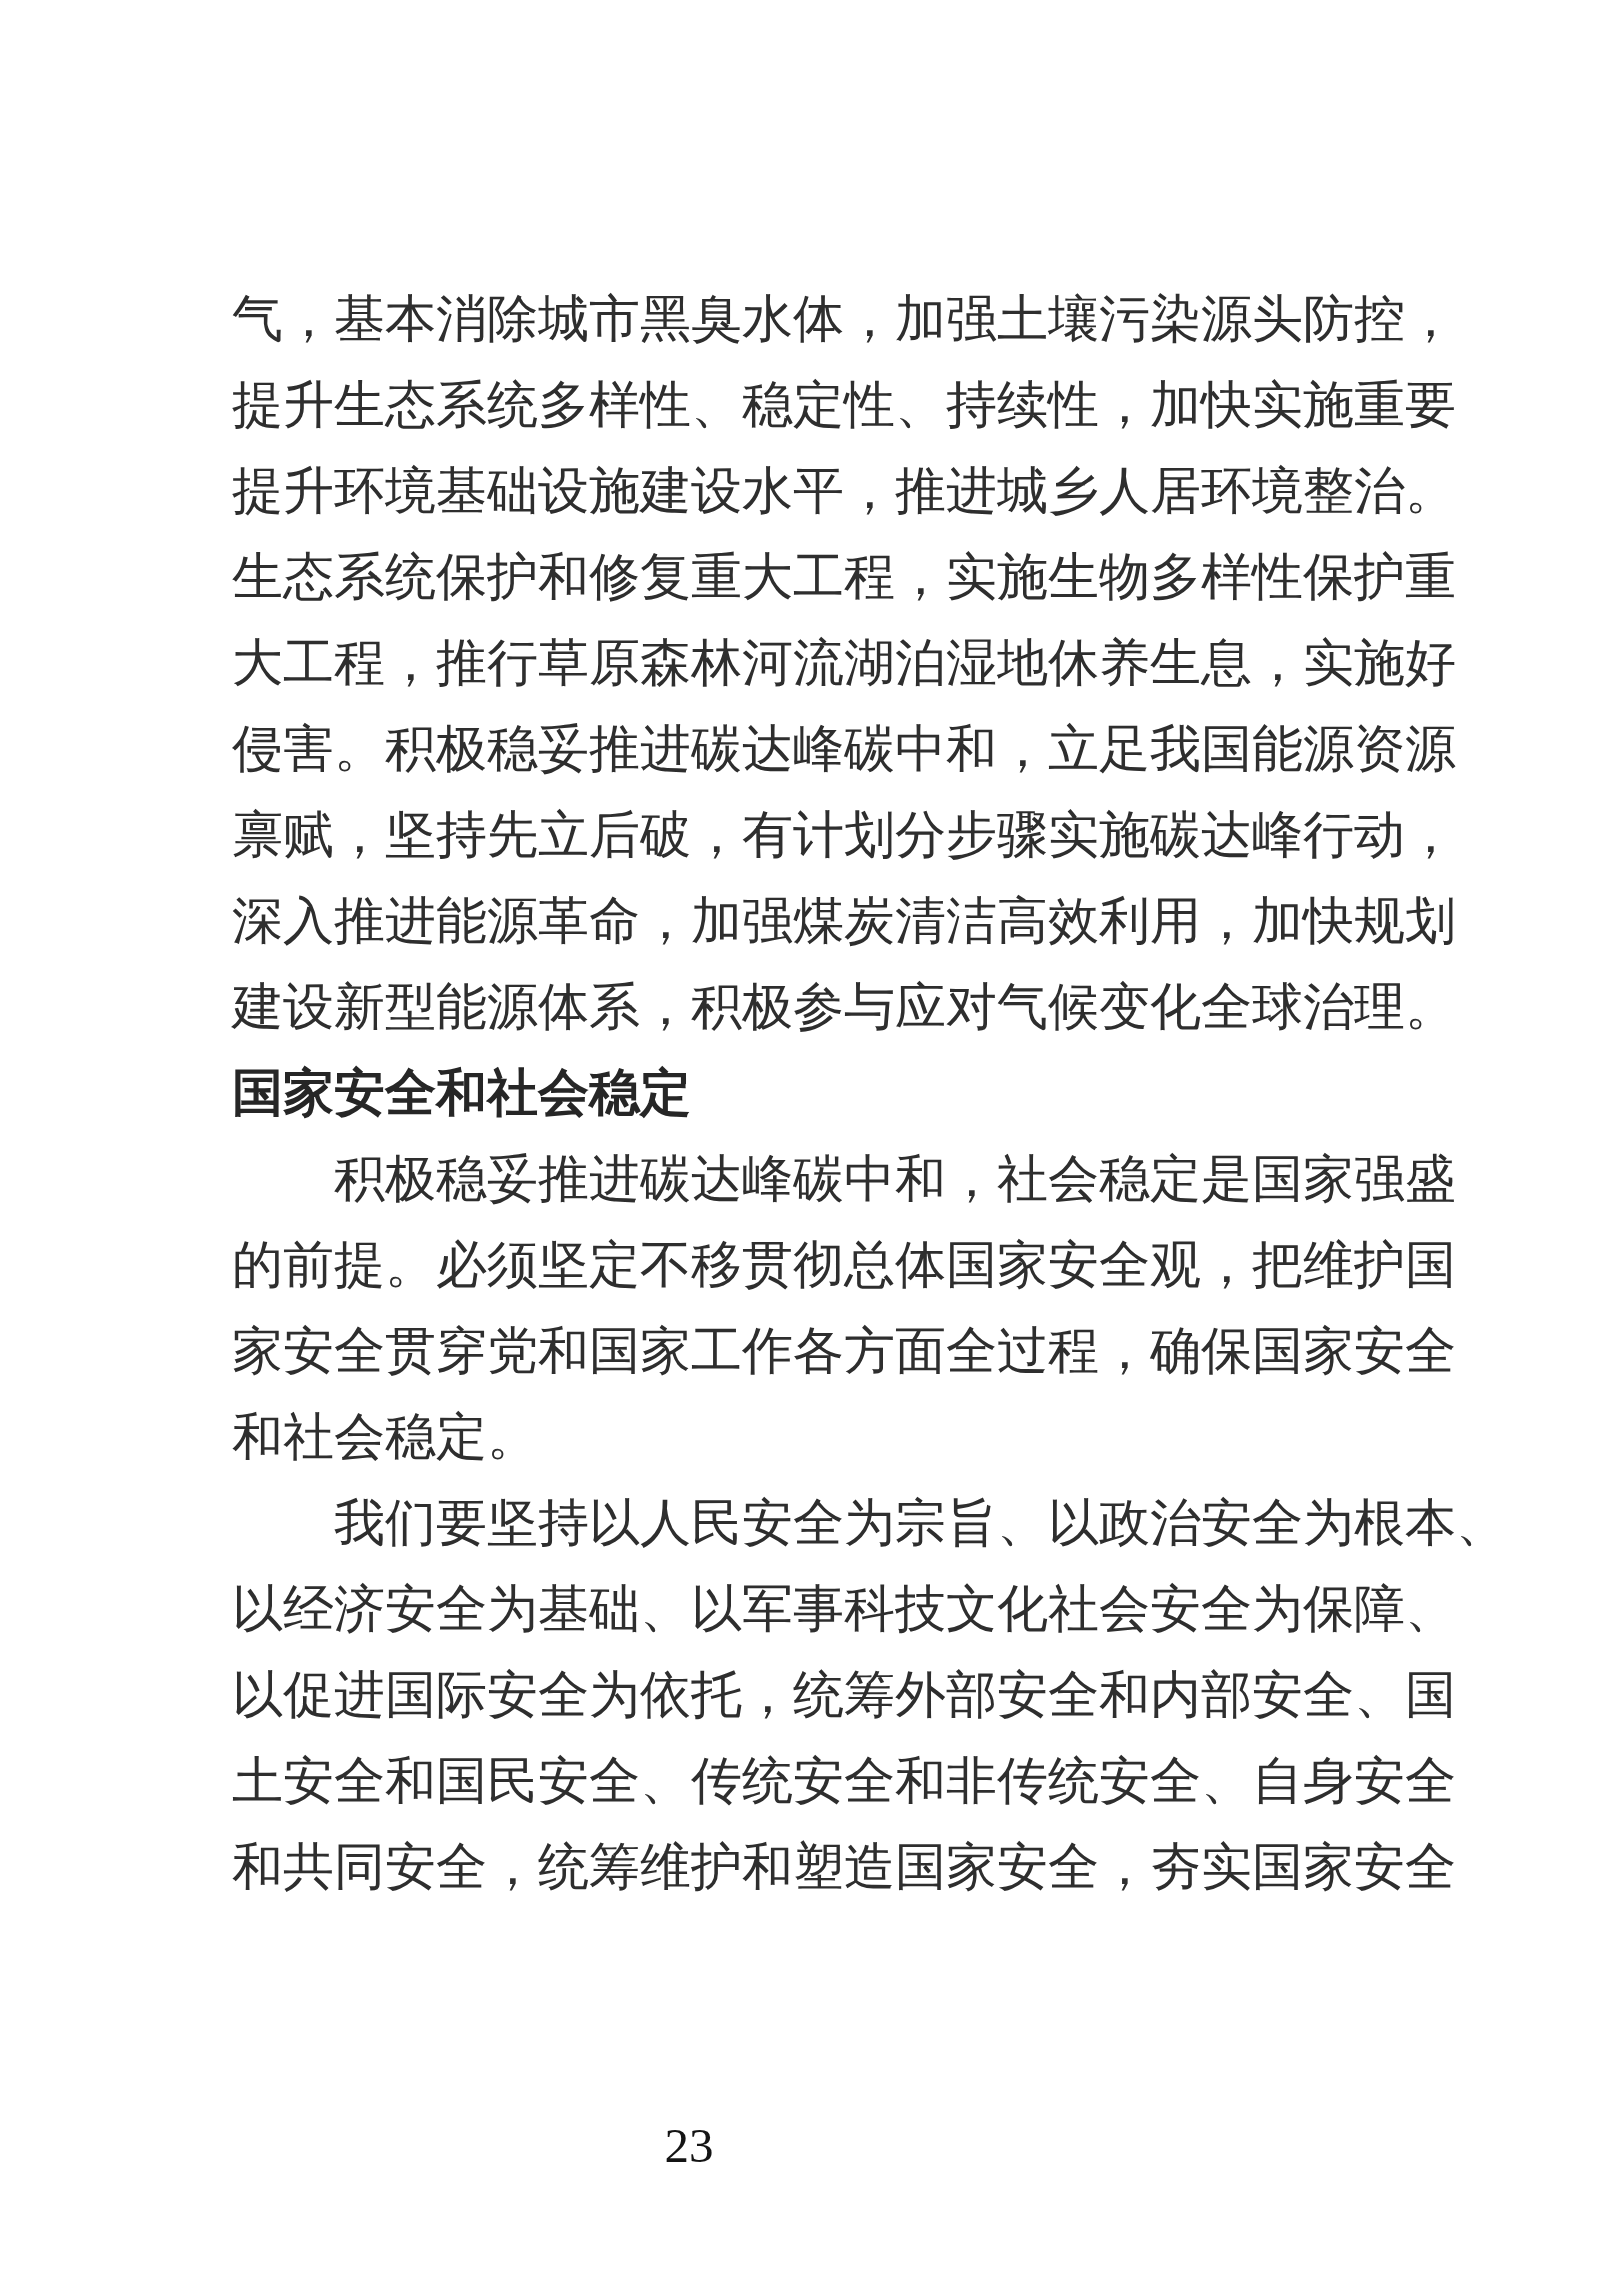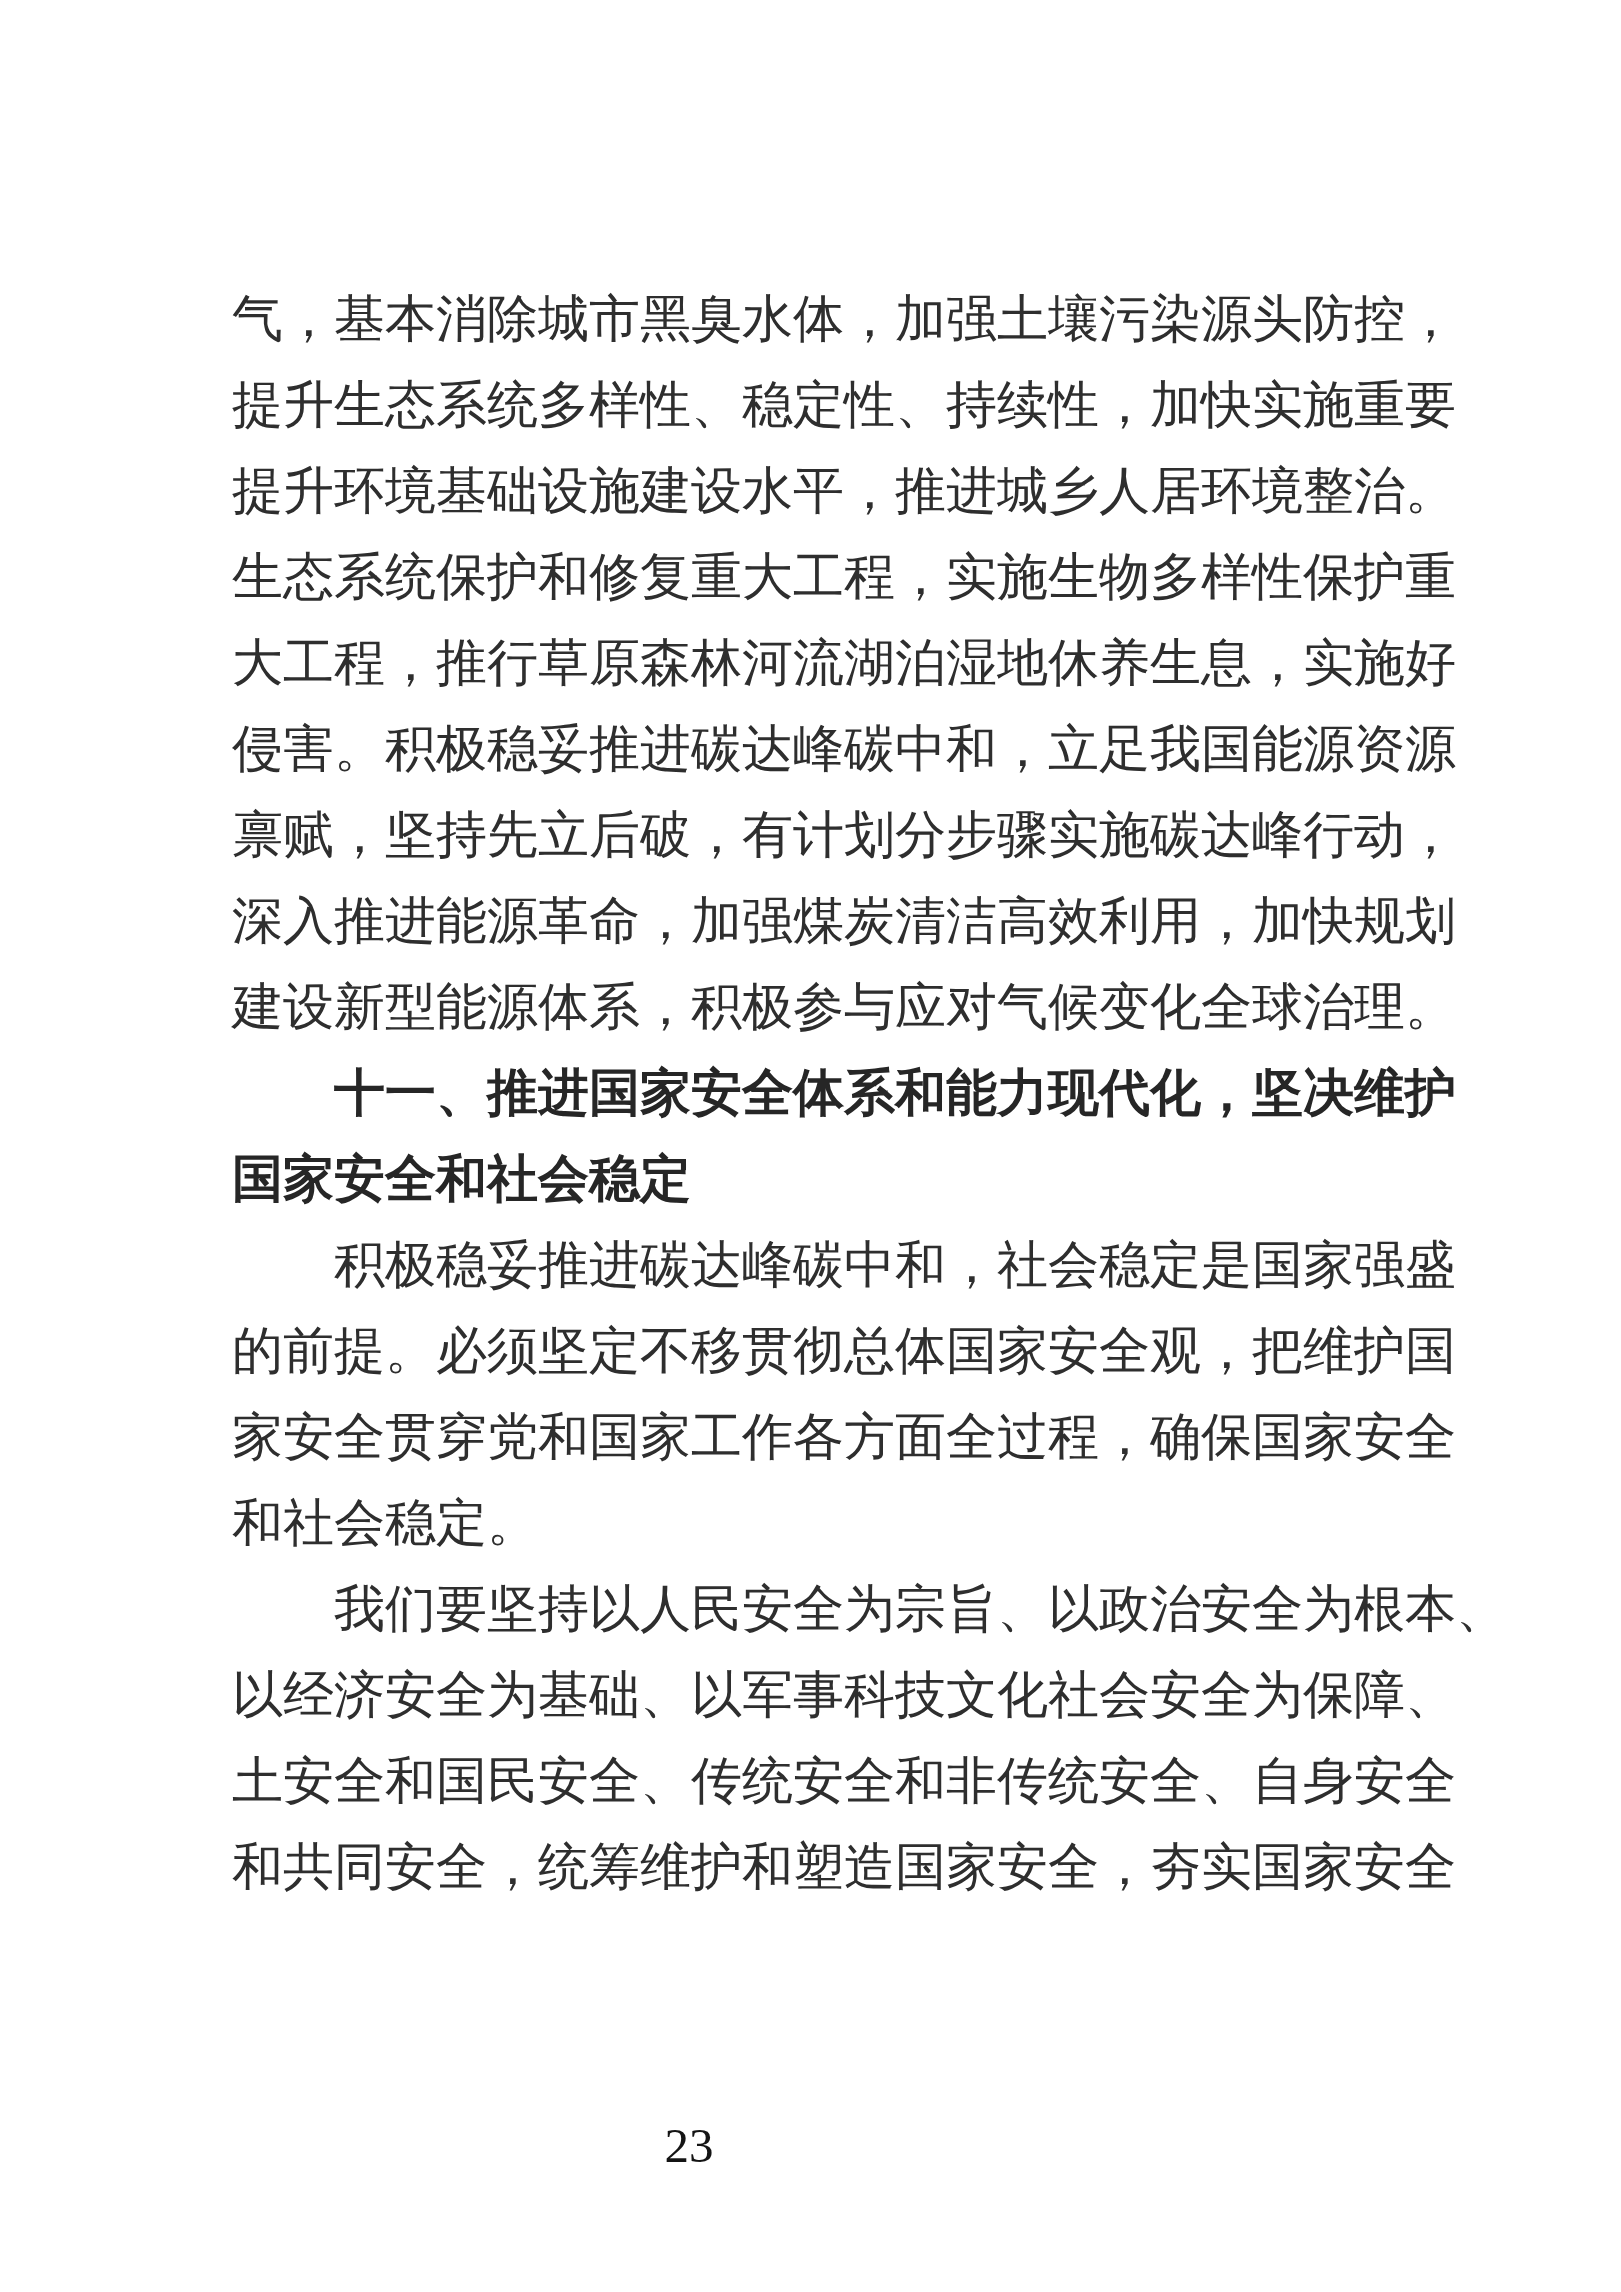--- a/index.html
+++ b/index.html
@@ -67,30 +67,30 @@
     <div class="line body">气，基本消除城市黑臭水体，加强土壤污染源头防控，</div>
     <div class="line body">提升生态系统多样性、稳定性、持续性，加快实施重要</div>
     <div class="line body">提升环境基础设施建设水平，推进城乡人居环境整治。</div>
     <div class="line body">生态系统保护和修复重大工程，实施生物多样性保护重</div>
     <div class="line body">大工程，推行草原森林河流湖泊湿地休养生息，实施好</div>
     <div class="line body">侵害。积极稳妥推进碳达峰碳中和，立足我国能源资源</div>
     <div class="line body">禀赋，坚持先立后破，有计划分步骤实施碳达峰行动，</div>
     <div class="line body">深入推进能源革命，加强煤炭清洁高效利用，加快规划</div>
     <div class="line body">建设新型能源体系，积极参与应对气候变化全球治理。</div>
 
-    <div class="line heading indent">十一、推进国家安全体系和能力现代化，坚决维护</div>
     <div class="line heading short">国家安全和社会稳定</div>
 
     <div class="line body indent">积极稳妥推进碳达峰碳中和，社会稳定是国家强盛</div>
     <div class="line body">的前提。必须坚定不移贯彻总体国家安全观，把维护国</div>
     <div class="line body">家安全贯穿党和国家工作各方面全过程，确保国家安全</div>
     <div class="line body short">和社会稳定。</div>
 
     <div class="line body indent">我们要坚持以人民安全为宗旨、以政治安全为根本、</div>
     <div class="line body">以经济安全为基础、以军事科技文化社会安全为保障、</div>
+    <div class="line body">以促进国际安全为依托，统筹外部安全和内部安全、国</div>
     <div class="line body">土安全和国民安全、传统安全和非传统安全、自身安全</div>
     <div class="line body">和共同安全，统筹维护和塑造国家安全，夯实国家安全</div>
   </main>
 
   <footer class="footer">
     <span class="page-number">23</span>
   </footer>
 
 </div>
 

